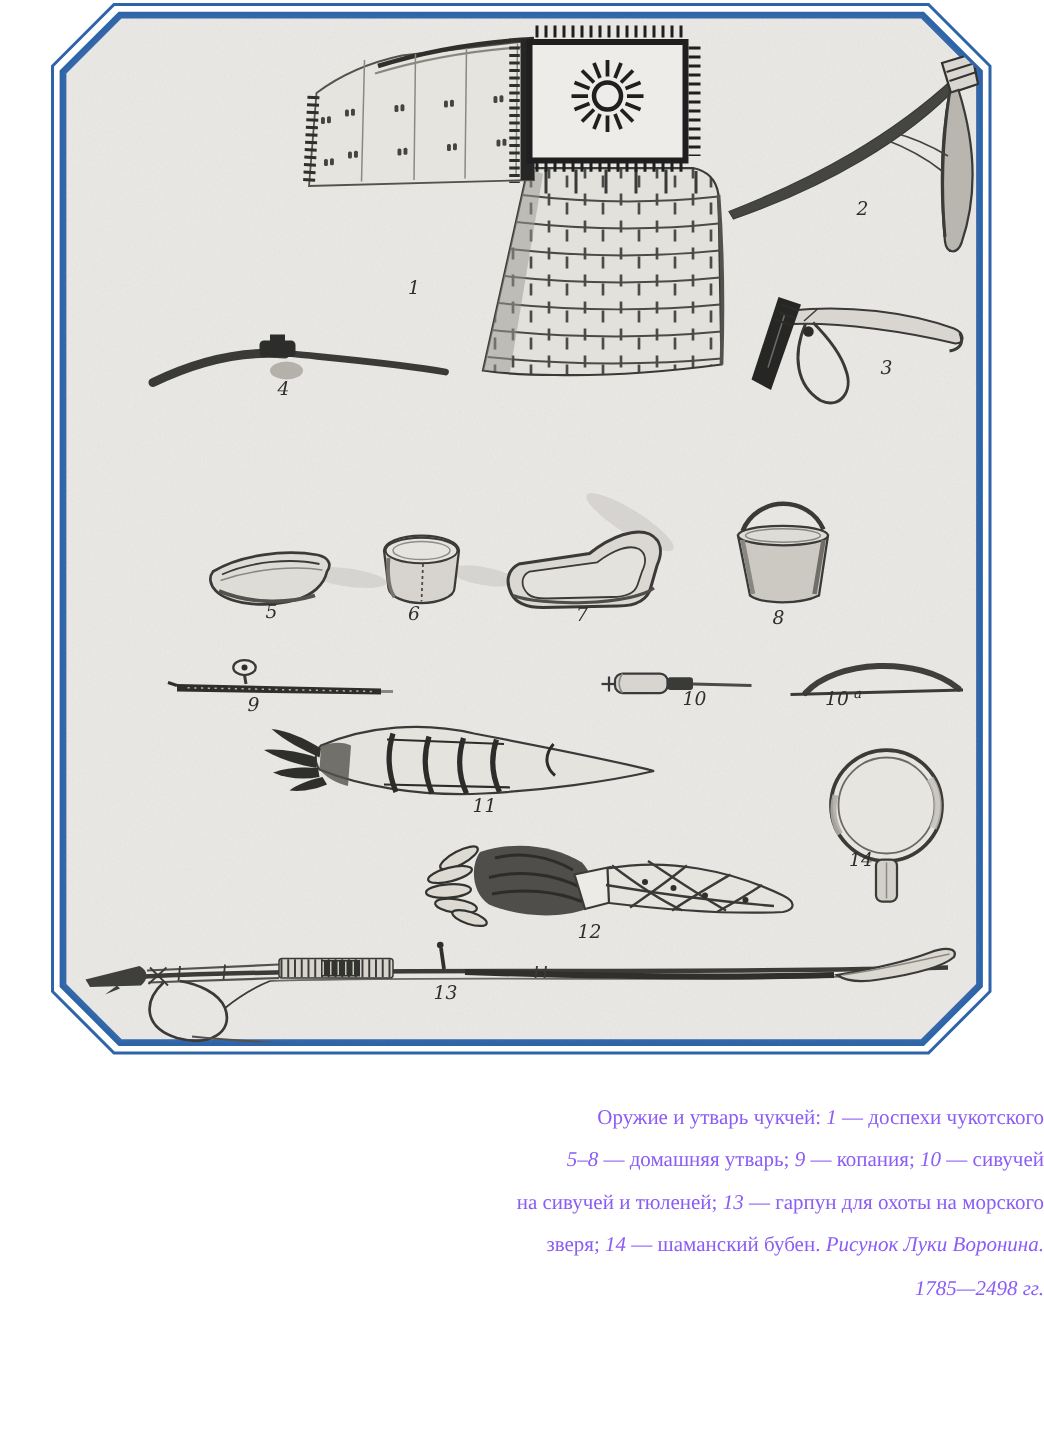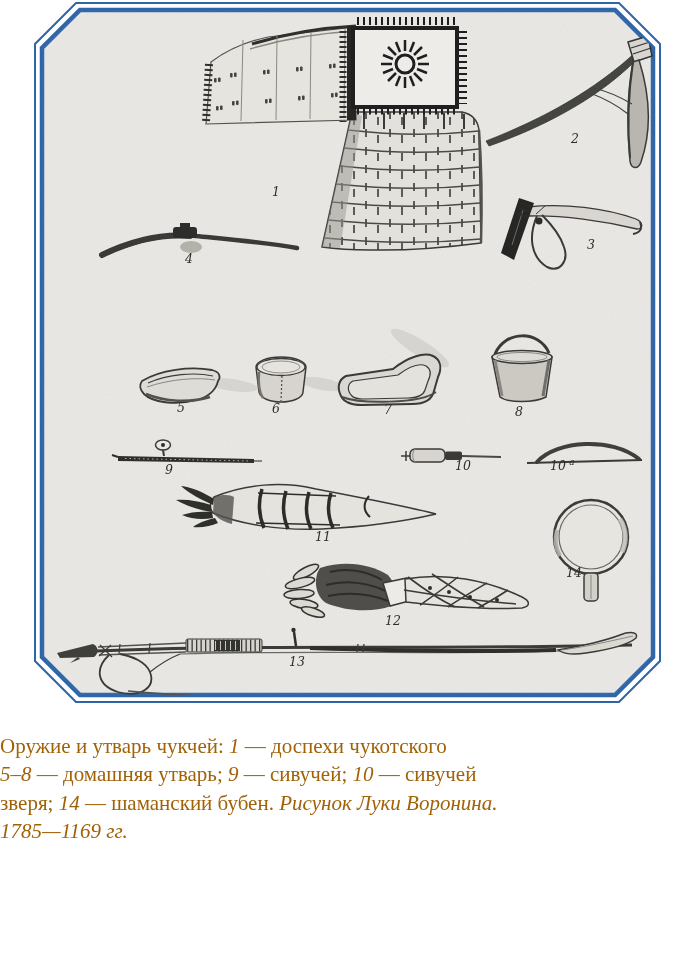--- a/index.html
+++ b/index.html
@@ -1,20 +1,20 @@
 <!DOCTYPE html>
 <html><head>
 <meta charset="utf-8">
 <style>
   html,body{margin:0;padding:0;background:#ffffff;}
   .page{position:relative;width:696px;height:964px;background:#ffffff;overflow:hidden;
         font-family:"Liberation Serif",serif;}
   .illustration{position:absolute;left:0;top:0;}
-  .caption{position:absolute;left:0;right:0;top:732px;text-align:left;
-           font-size:21px;line-height:28.4px;color:#a16207;}
+  .caption{position:absolute;left:0;right:0;top:732px;text-align:right;
+           font-size:14px;line-height:28.4px;color:#8b5cf6;}
   .caption .it{font-style:italic;}
   .cap-line{white-space:nowrap;}
   svg text{font-family:"DejaVu Serif",serif;font-style:italic;fill:#2e2e2c;}
 </style>
 </head>
 <body>
 
 <div class="page">
 
   <svg class="illustration" width="696" height="712" viewBox="0 0 696 712">
@@ -320,18 +320,19 @@
         <text x="393" y="625">12</text>
         <text x="297" y="666">13</text>
         <text x="574" y="577">14</text>
       </g>
 
     </g>
   </svg>
 
   <div class="caption">
     <div class="cap-line"><span>Оружие и утварь чукчей: </span><span class="it">1</span><span> — доспехи чукотского</span></div>
-    <div class="cap-line"><span class="it">5–8</span><span> — домашняя утварь; </span><span class="it">9</span><span> — сивучей; </span><span class="it">10</span><span> — сивучей</span></div>
+    <div class="cap-line"><span class="it">5–8</span><span> — домашняя утварь; </span><span class="it">9</span><span> — копания; </span><span class="it">10</span><span> — сивучей</span></div>
+    <div class="cap-line"><span>на сивучей и тюленей; </span><span class="it">13</span><span> — гарпун для охоты на морского</span></div>
     <div class="cap-line"><span>зверя; </span><span class="it">14</span><span> — шаманский бубен. </span><span class="it">Рисунок Луки Воронина.</span></div>
-    <div class="cap-line"><span class="it">1785—1169 гг.</span></div>
+    <div class="cap-line"><span class="it">1785—2498 гг.</span></div>
   </div>
 
 </div>
 
 </body></html>

